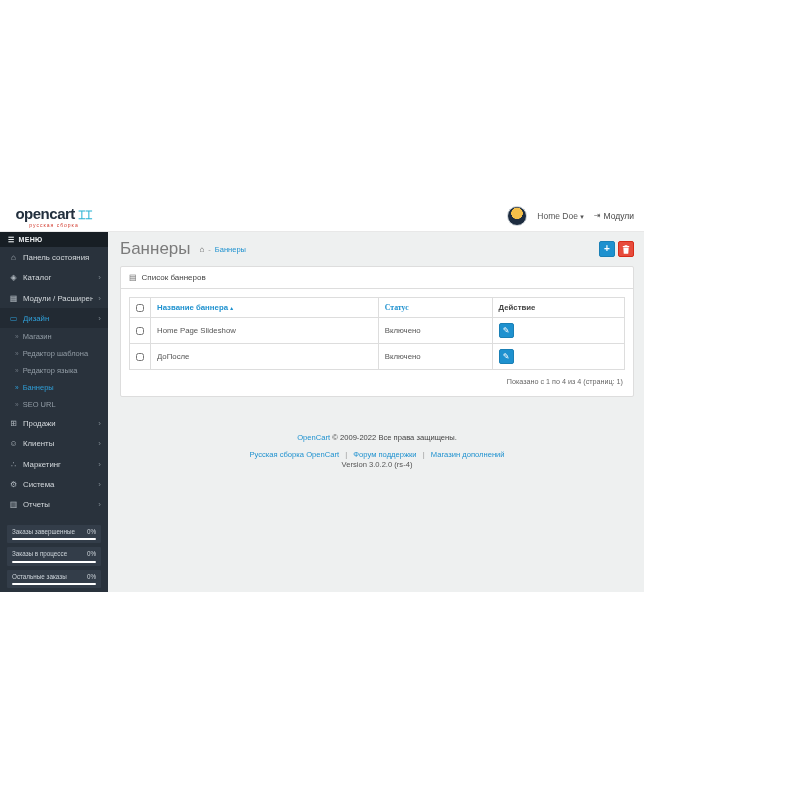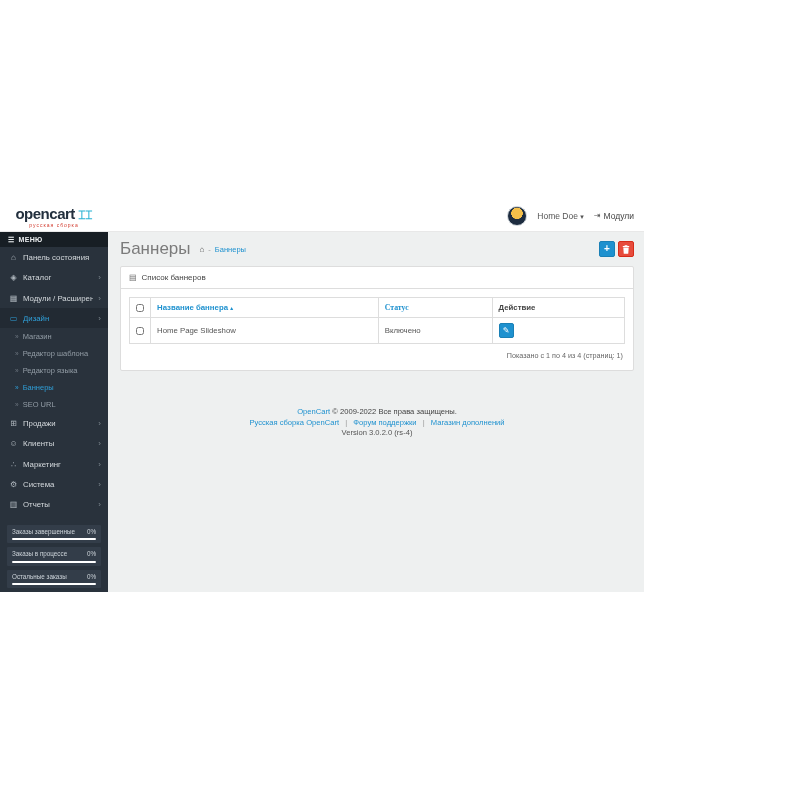--- a/index.html
+++ b/index.html
@@ -73,21 +73,21 @@
   .col-check { width:14px; }
   .col-name { width:46%; }
   .col-status { width:23%;font-family:Liberation Serif, serif; }
   th.col-action, td.col-action { text-align:right; }
   input.cb { width:8px; height:8px; margin:0; vertical-align:middle; }
   .btn-edit { width:15px; height:15px; background:#1e91cf; border:1px solid #1a80b6; border-radius:2px; color:#fff; font-size:8px; display:inline-flex; align-items:center; justify-content:center; cursor:pointer; margin-left:auto; }
   .pagination { text-align:right; font-size:7.2px; color:#666; padding:7px 2px 2px; }
 
   .footer { text-align:center; margin-top:36px; font-size:7.6px; color:#444; line-height:1.4; }
   .footer a { color:#1e91cf; text-decoration:none; }
-  .footer .links { }
+  .footer .links { margin-top:6px; }
   .footer .sep { color:#999; margin:0 4px; }
   .footer .version { color:#555; }
 </style>
 </head>
 <body>
 
 <div class="app">
 
   <div class="topbar">
     <div class="logo">
@@ -244,20 +244,28 @@
             </thead>
             <tbody>
               <tr>
                 <td><input class="cb" type="checkbox" style=""></td>
                 <td class="name">Home Page Slideshow</td>
                 <td class="status">Включено</td>
                 <td class="col-action"><span class="btn-edit">
                       <span>✎</span>
                     </span></td>
               </tr>
+              <tr>
+                <td><input class="cb" type="checkbox" style=""></td>
+                <td class="name">ДоПосле</td>
+                <td class="status">Включено</td>
+                <td class="col-action"><span class="btn-edit">
+                      <span>✎</span>
+                    </span></td>
+              </tr>
             </tbody>
           </table>
           <div class="pagination">Показано с 1 по 4 из 4 (страниц: 1)</div>
         </div>
       </div>
 
       <div class="footer">
         <div>
           <a>OpenCart</a>
           <span>© 2009-2022 Все права защищены.</span>

